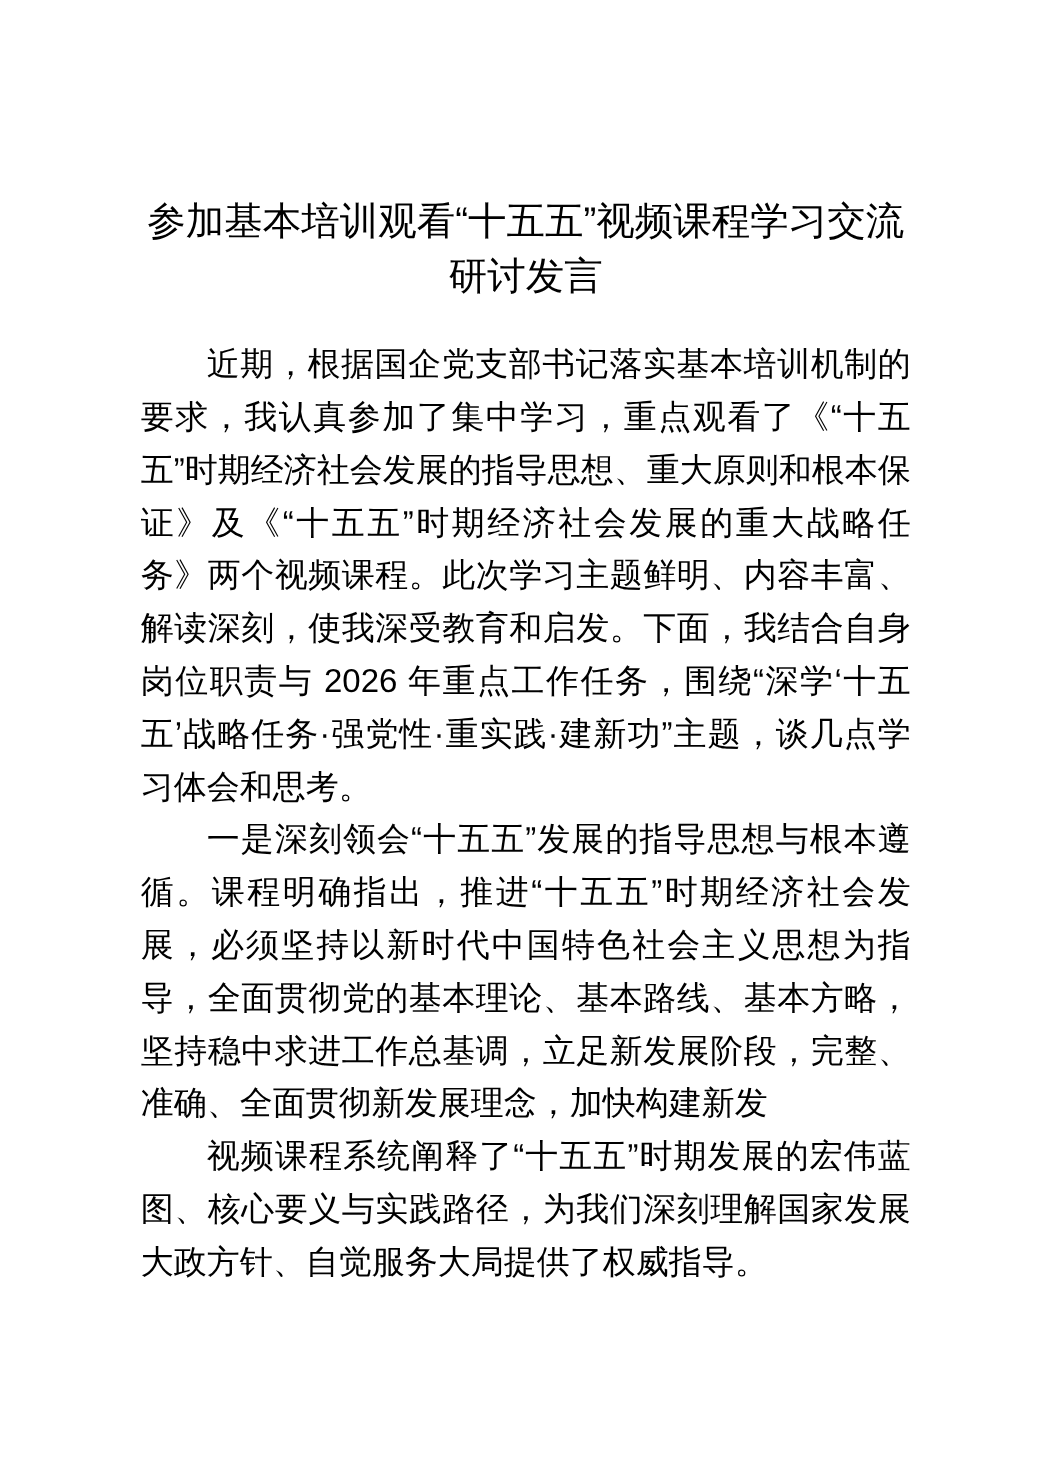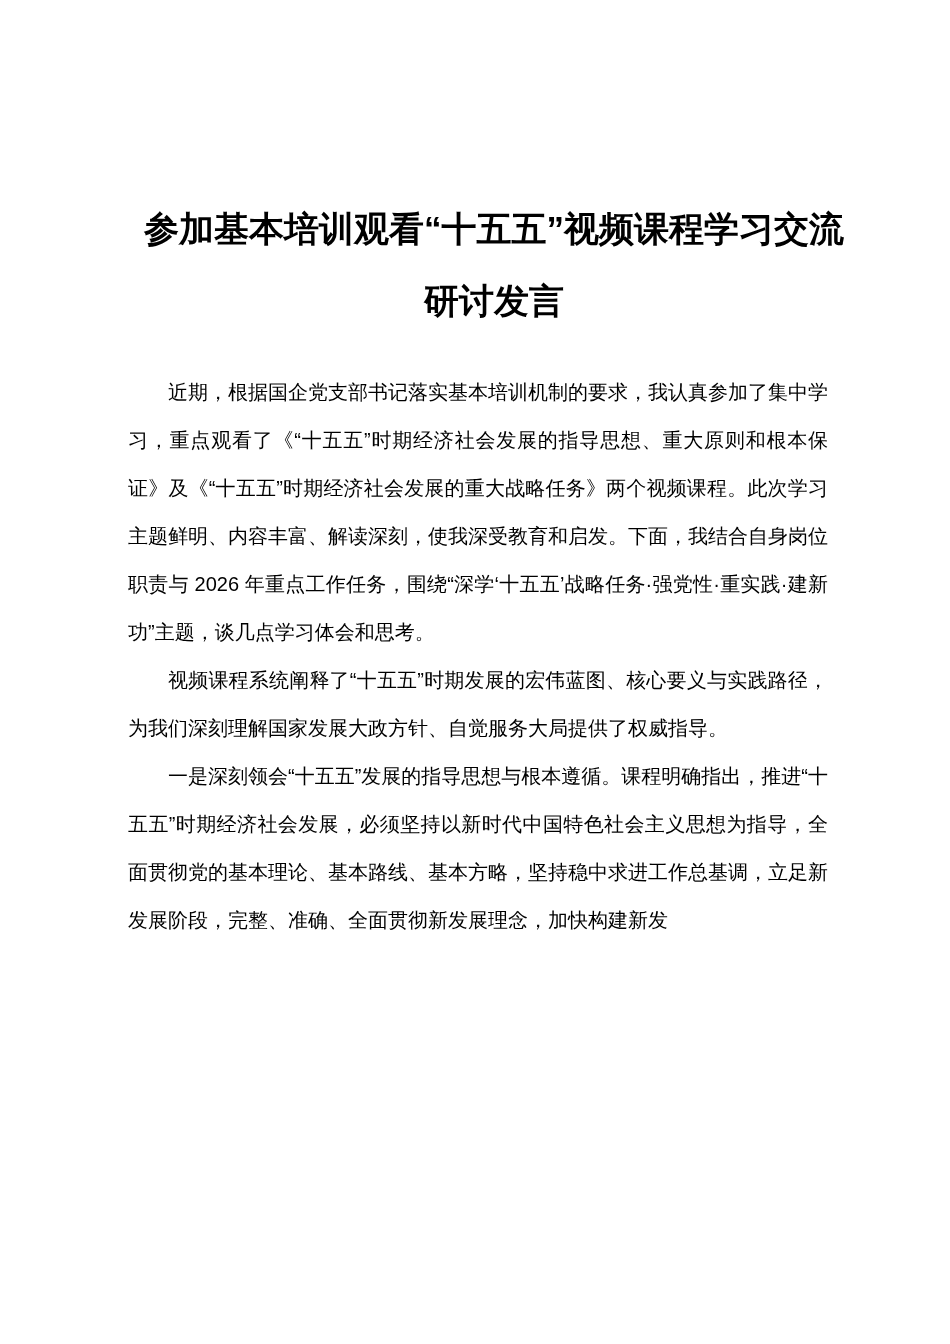--- a/index.html
+++ b/index.html
@@ -12,49 +12,49 @@
     width: 950px;
     height: 1344px;
     background: #ffffff;
     overflow: hidden;
     box-sizing: border-box;
     padding: 177px 122px 0 128px;
     font-family: "Liberation Sans", "DejaVu Sans", sans-serif;
     color: #000000;
   }
   .doc-title {
-    margin: 16px;
+    margin: 0;
     width: 700px;
     font-size: 35px;
-    font-weight: 700;
-    line-height: 72px;
+    font-weight: 400;
+    line-height: 50px;
     text-align: center;
     letter-spacing: 0px;
     color: #000000;
   }
   .doc-body {
     margin-top: 31px;
     width: 700px;
   }
   .para {
     margin: 0;
-    font-size: 20px;
+    font-size: 30px;
     line-height: 48px;
     font-weight: 400;
     text-align: justify;
     text-justify: inter-character;
     word-break: break-all;
     text-indent: 2em;
     color: #000000;
   }
 </style>
 </head>
 <body>
 
 <div class="page">
   <h1 class="doc-title">参加基本培训观看“十五五”视频课程学习交流研讨发言</h1>
 
   <div class="doc-body">
     <p class="para">近期，根据国企党支部书记落实基本培训机制的要求，我认真参加了集中学习，重点观看了《“十五五”时期经济社会发展的指导思想、重大原则和根本保证》及《“十五五”时期经济社会发展的重大战略任务》两个视频课程。此次学习主题鲜明、内容丰富、解读深刻，使我深受教育和启发。下面，我结合自身岗位职责与 2026 年重点工作任务，围绕“深学‘十五五’战略任务·强党性·重实践·建新功”主题，谈几点学习体会和思考。</p>
+    <p class="para">一是深刻领会“十五五”发展的指导思想与根本遵循。课程明确指出，推进“十五五”时期经济社会发展，必须坚持以新时代中国特色社会主义思想为指导，全面贯彻党的基本理论、基本路线、基本方略，坚持稳中求进工作总基调，立足新发展阶段，完整、准确、全面贯彻新发展理念，加快构建新发</p>
     <p class="para">视频课程系统阐释了“十五五”时期发展的宏伟蓝图、核心要义与实践路径，为我们深刻理解国家发展大政方针、自觉服务大局提供了权威指导。</p>
-    <p class="para">一是深刻领会“十五五”发展的指导思想与根本遵循。课程明确指出，推进“十五五”时期经济社会发展，必须坚持以新时代中国特色社会主义思想为指导，全面贯彻党的基本理论、基本路线、基本方略，坚持稳中求进工作总基调，立足新发展阶段，完整、准确、全面贯彻新发展理念，加快构建新发</p>
   </div>
 </div>
 
 </body></html>

